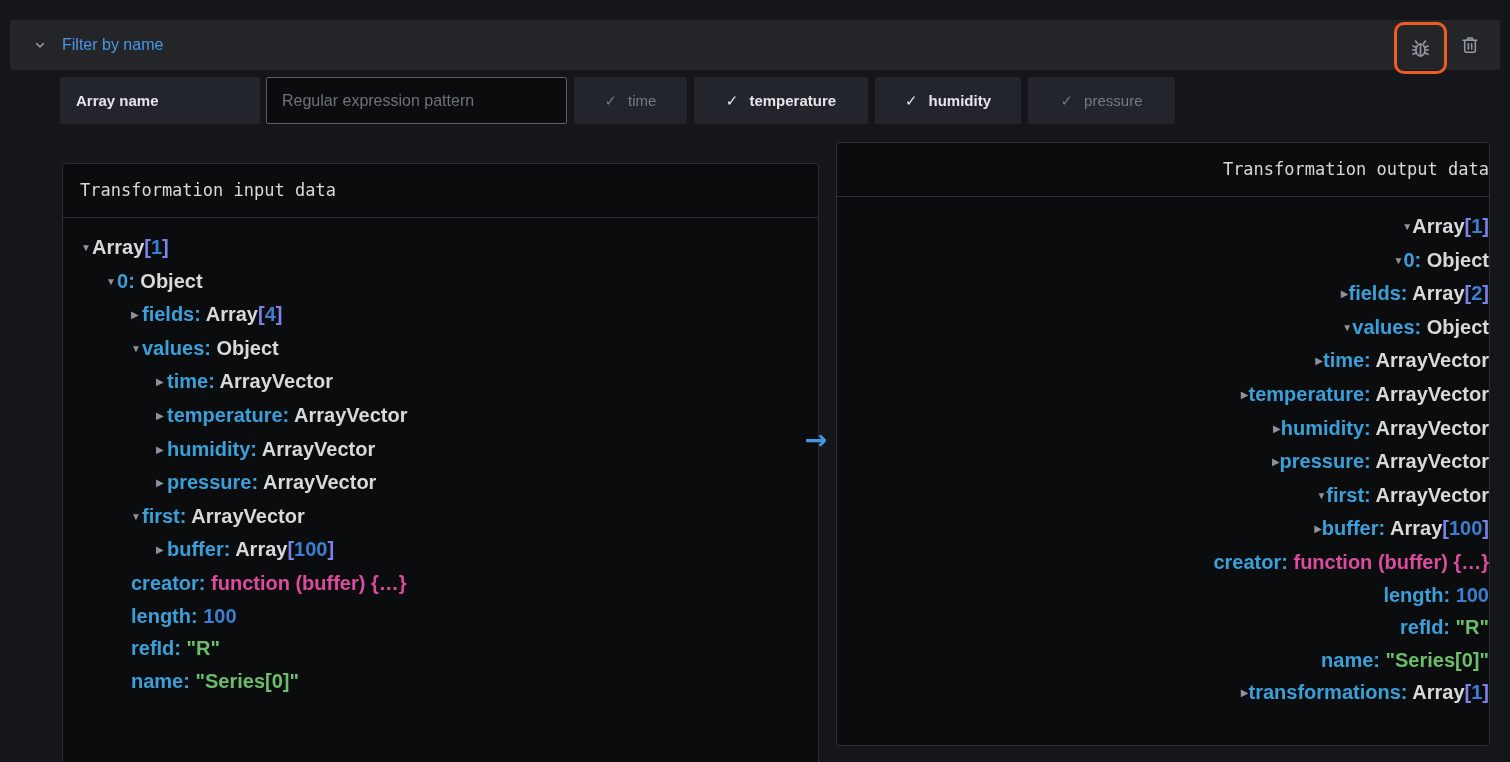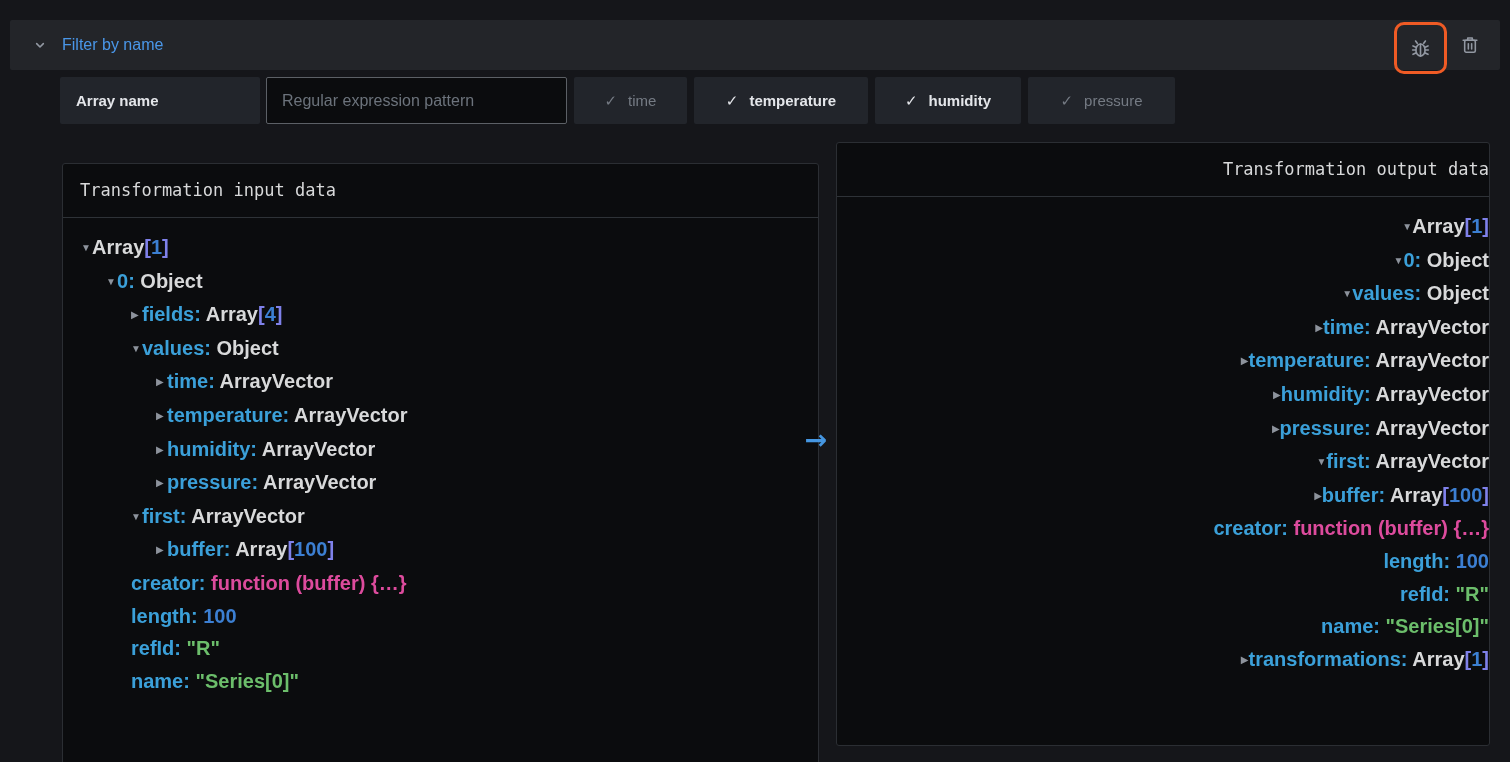--- a/index.html
+++ b/index.html
@@ -184,20 +184,21 @@
       </div>
   </div>
 
   <span class="abs transfer-arrow">→</span>
 
   <div class="abs panel panel-right">
     <div class="panel-title">Transformation output data</div>
     <div class="tree">
         <div class="tree-row" style="padding-left: 18px;"><span class="toggler">▼</span><span class="tok-ctor">Array</span><span class="tok-bracket">[</span><span class="tok-num">1</span><span class="tok-bracket">]</span></div>
         <div class="tree-row" style="padding-left: 43px;"><span class="toggler">▼</span><span class="tok-key">0</span><span class="tok-colon">: </span><span class="tok-ctor">Object</span></div>
+        <div class="tree-row" style="padding-left: 68px;"><span class="toggler">▶</span><span class="tok-key">fields</span><span class="tok-colon">: </span><span class="tok-ctor">Array</span><span class="tok-bracket">[</span><span class="tok-num">2</span><span class="tok-bracket">]</span></div>
         <div class="tree-row" style="padding-left: 68px;"><span class="toggler">▼</span><span class="tok-key">values</span><span class="tok-colon">: </span><span class="tok-ctor">Object</span></div>
         <div class="tree-row" style="padding-left: 93px;"><span class="toggler">▶</span><span class="tok-key">time</span><span class="tok-colon">: </span><span class="tok-ctor">ArrayVector</span></div>
         <div class="tree-row" style="padding-left: 93px;"><span class="toggler">▶</span><span class="tok-key">temperature</span><span class="tok-colon">: </span><span class="tok-ctor">ArrayVector</span></div>
         <div class="tree-row" style="padding-left: 93px;"><span class="toggler">▶</span><span class="tok-key">humidity</span><span class="tok-colon">: </span><span class="tok-ctor">ArrayVector</span></div>
         <div class="tree-row" style="padding-left: 93px;"><span class="toggler">▶</span><span class="tok-key">pressure</span><span class="tok-colon">: </span><span class="tok-ctor">ArrayVector</span></div>
         <div class="tree-row" style="padding-left: 68px;"><span class="toggler">▼</span><span class="tok-key">first</span><span class="tok-colon">: </span><span class="tok-ctor">ArrayVector</span></div>
         <div class="tree-row" style="padding-left: 93px;"><span class="toggler">▶</span><span class="tok-key">buffer</span><span class="tok-colon">: </span><span class="tok-ctor">Array</span><span class="tok-bracket">[</span><span class="tok-num">100</span><span class="tok-bracket">]</span></div>
         <div class="tree-row" style="padding-left: 68px;"><span class="tok-key">creator</span><span class="tok-colon">: </span><span class="tok-fn">function (buffer) {…}</span></div>
         <div class="tree-row" style="padding-left: 68px;"><span class="tok-key">length</span><span class="tok-colon">: </span><span class="tok-num">100</span></div>
         <div class="tree-row" style="padding-left: 68px;"><span class="tok-key">refId</span><span class="tok-colon">: </span><span class="tok-str">"R"</span></div>

